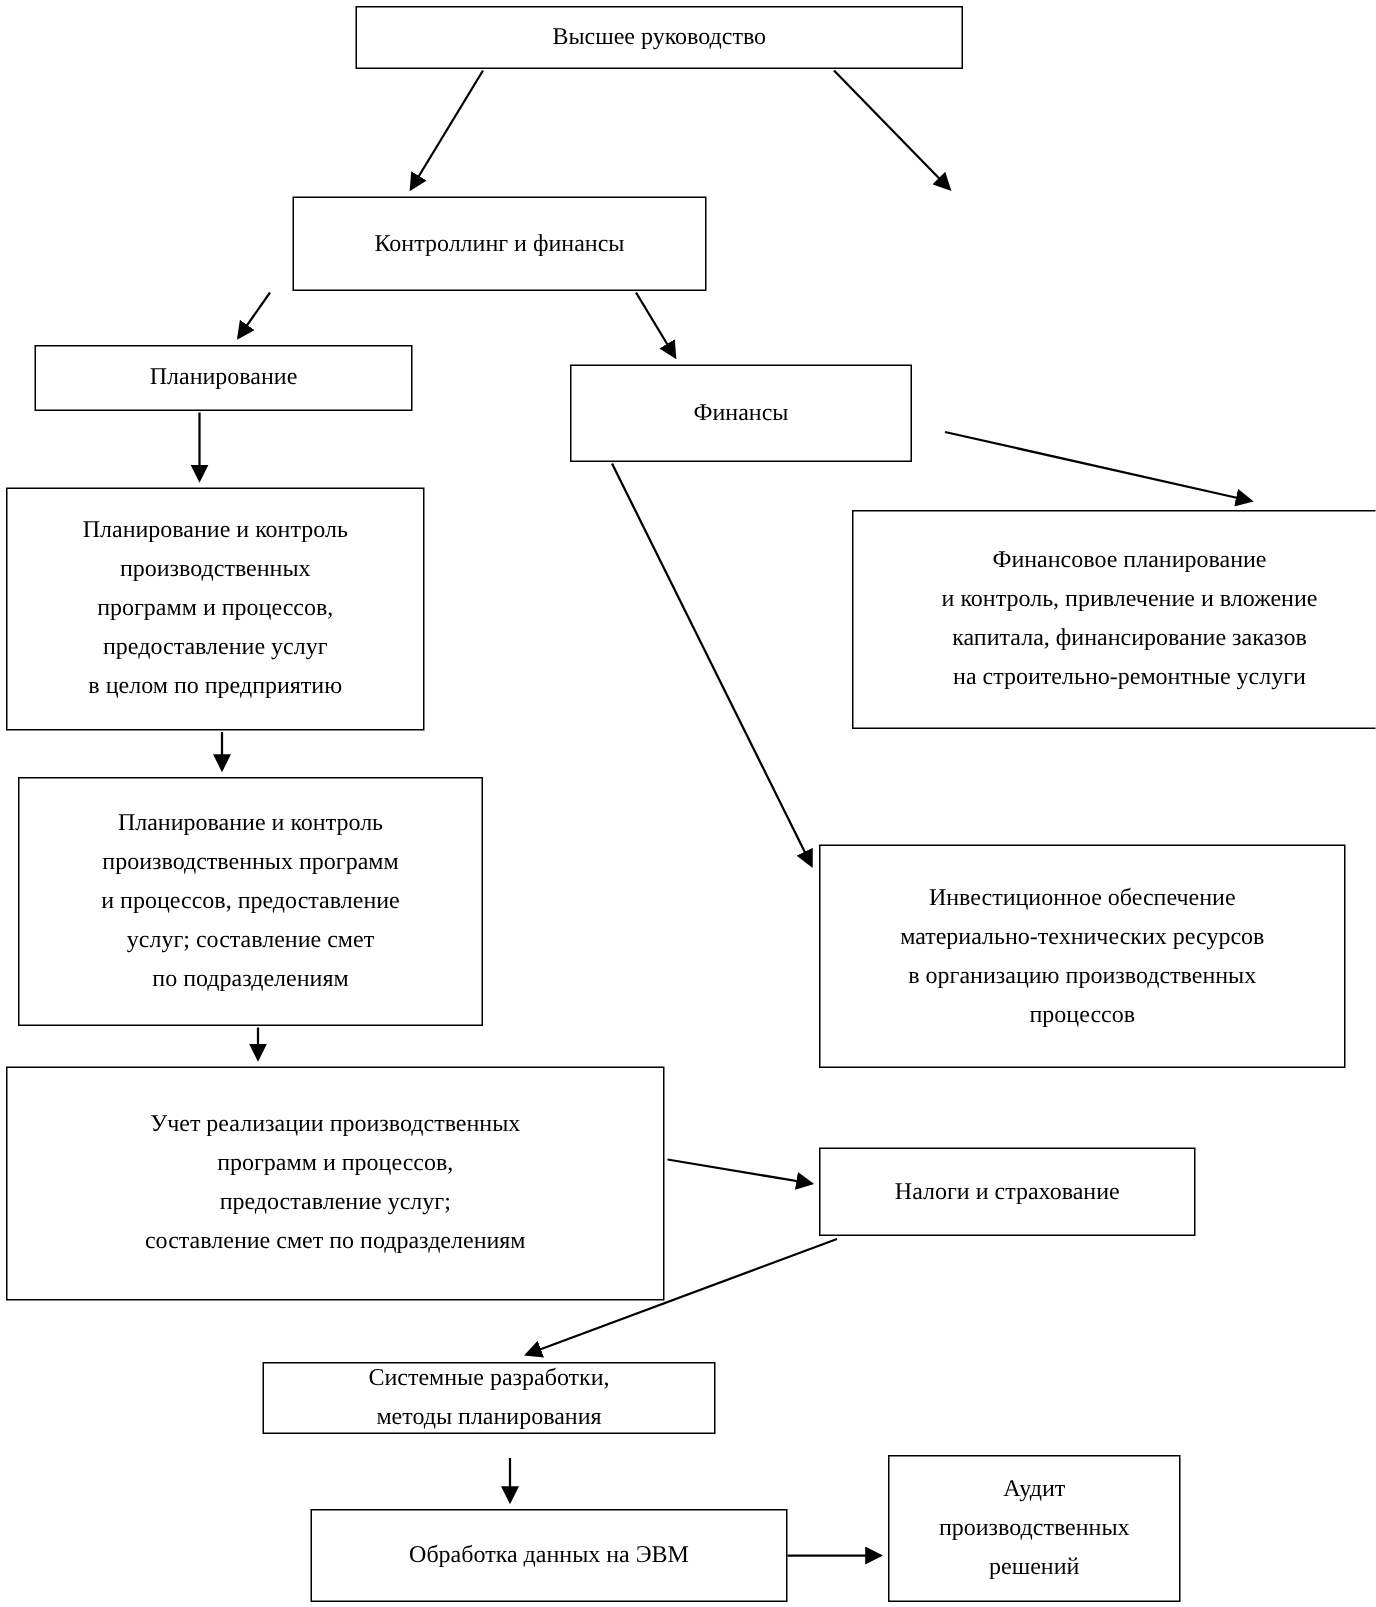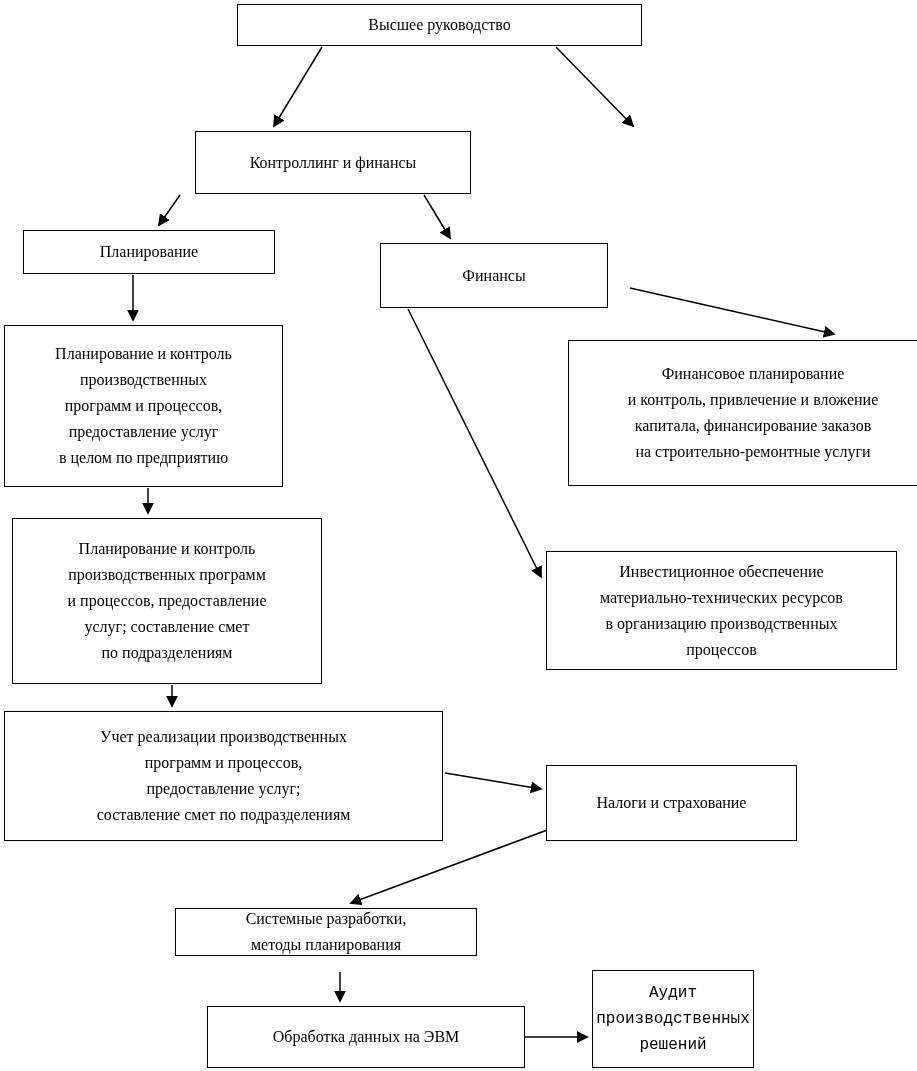--- a/index.html
+++ b/index.html
@@ -39,26 +39,26 @@
     white-space: pre-line;
   }
   .n-top   { left: 237px; top: 4px;    width: 405px; height: 42px;  }
   .n-cf    { left: 155px; top: 131px;  width: 276px; height: 63px; margin-left: 40px;  }
   .n-sp    { left: 558px; top: 131px;  width: 279px; height: 63px;  }
   .n-ctrl  { left: 23px;  top: 230px;  width: 252px; height: 44px;  }
   .n-fin   { left: 380px; top: 243px;  width: 228px; height: 65px;  }
   .n-pce   { left: 4px;   top: 325px;  width: 279px; height: 162px; }
   .n-fp    { left: 520px; top: 340px;  width: 370px; height: 146px; margin-left: 48px; }
   .n-pcd   { left: 12px;  top: 518px;  width: 310px; height: 166px; }
-  .n-inv   { left: 546px; top: 551px;  width: 351px; height: 119px; }
-  .n-acc   { left: 4px;   top: 711px;  width: 439px; height: 130px; }
-  .n-tax   { left: 546px; top: 765px;  width: 251px; height: 76px;  }
+  .n-inv   { left: 546px; top: 563px;  width: 351px; height: 149px; }
+  .n-acc   { left: 4px;   top: 711px;  width: 439px; height: 156px; }
+  .n-tax   { left: 546px; top: 765px;  width: 251px; height: 59px;  }
   .n-sys   { left: 175px; top: 908px;  width: 302px; height: 48px;  }
   .n-dp    { left: 207px; top: 1006px; width: 318px; height: 62px;  }
-  .n-audit { left: 592px; top: 970px;  width: 162px; height: 98px; font-family: Liberation Mono, monospace;  }
+  .n-audit { left: 592px; top: 970px;  width: 195px; height: 98px;  }
 </style>
 </head>
 <body>
 
 <div id="diagram">
 
   <svg id="arrows" viewBox="0 0 917 1071" xmlns="http://www.w3.org/2000/svg">
     <defs>
       <marker id="arrow" viewBox="0 0 10 10" refX="8.5" refY="5" markerWidth="8" markerHeight="8" orient="auto">
         <path d="M0,0 L10,5 L0,10 z" fill="#000000"></path>

